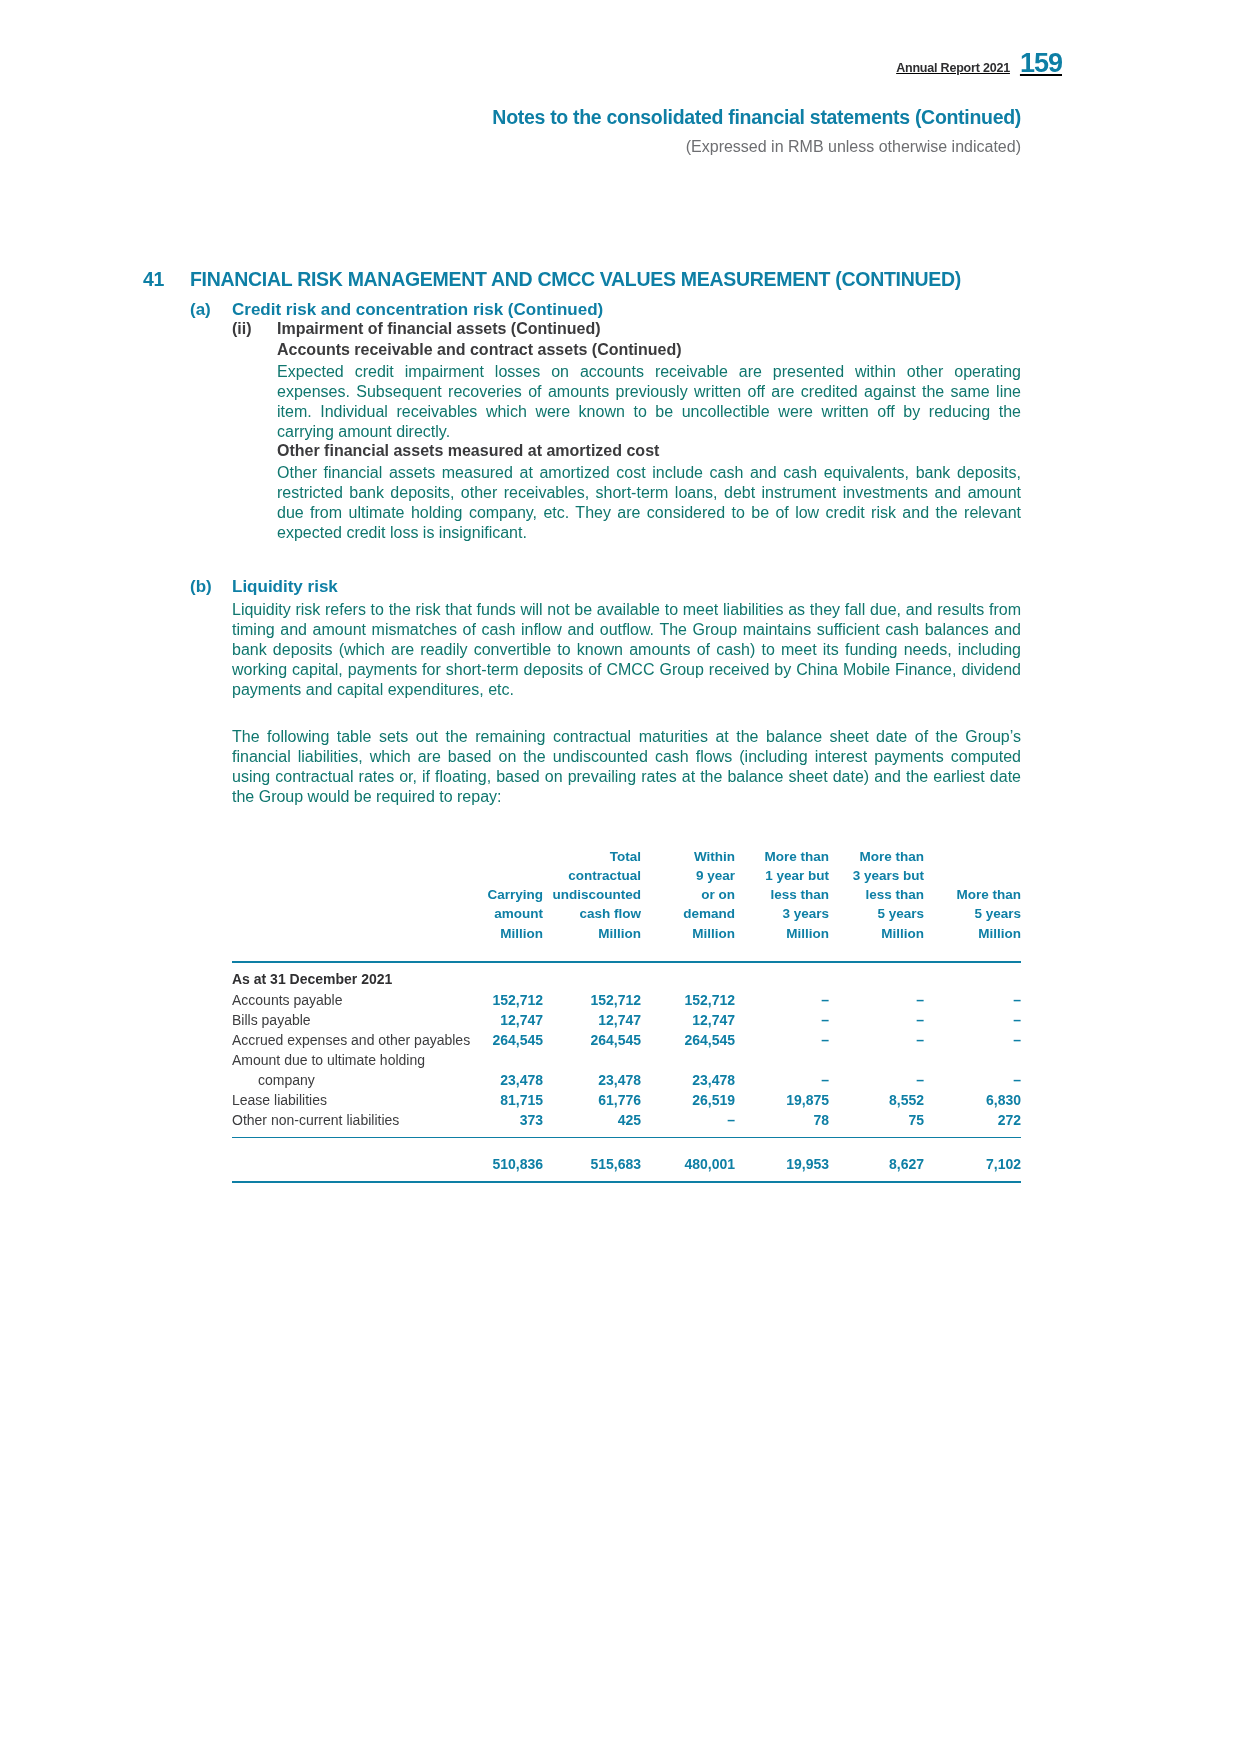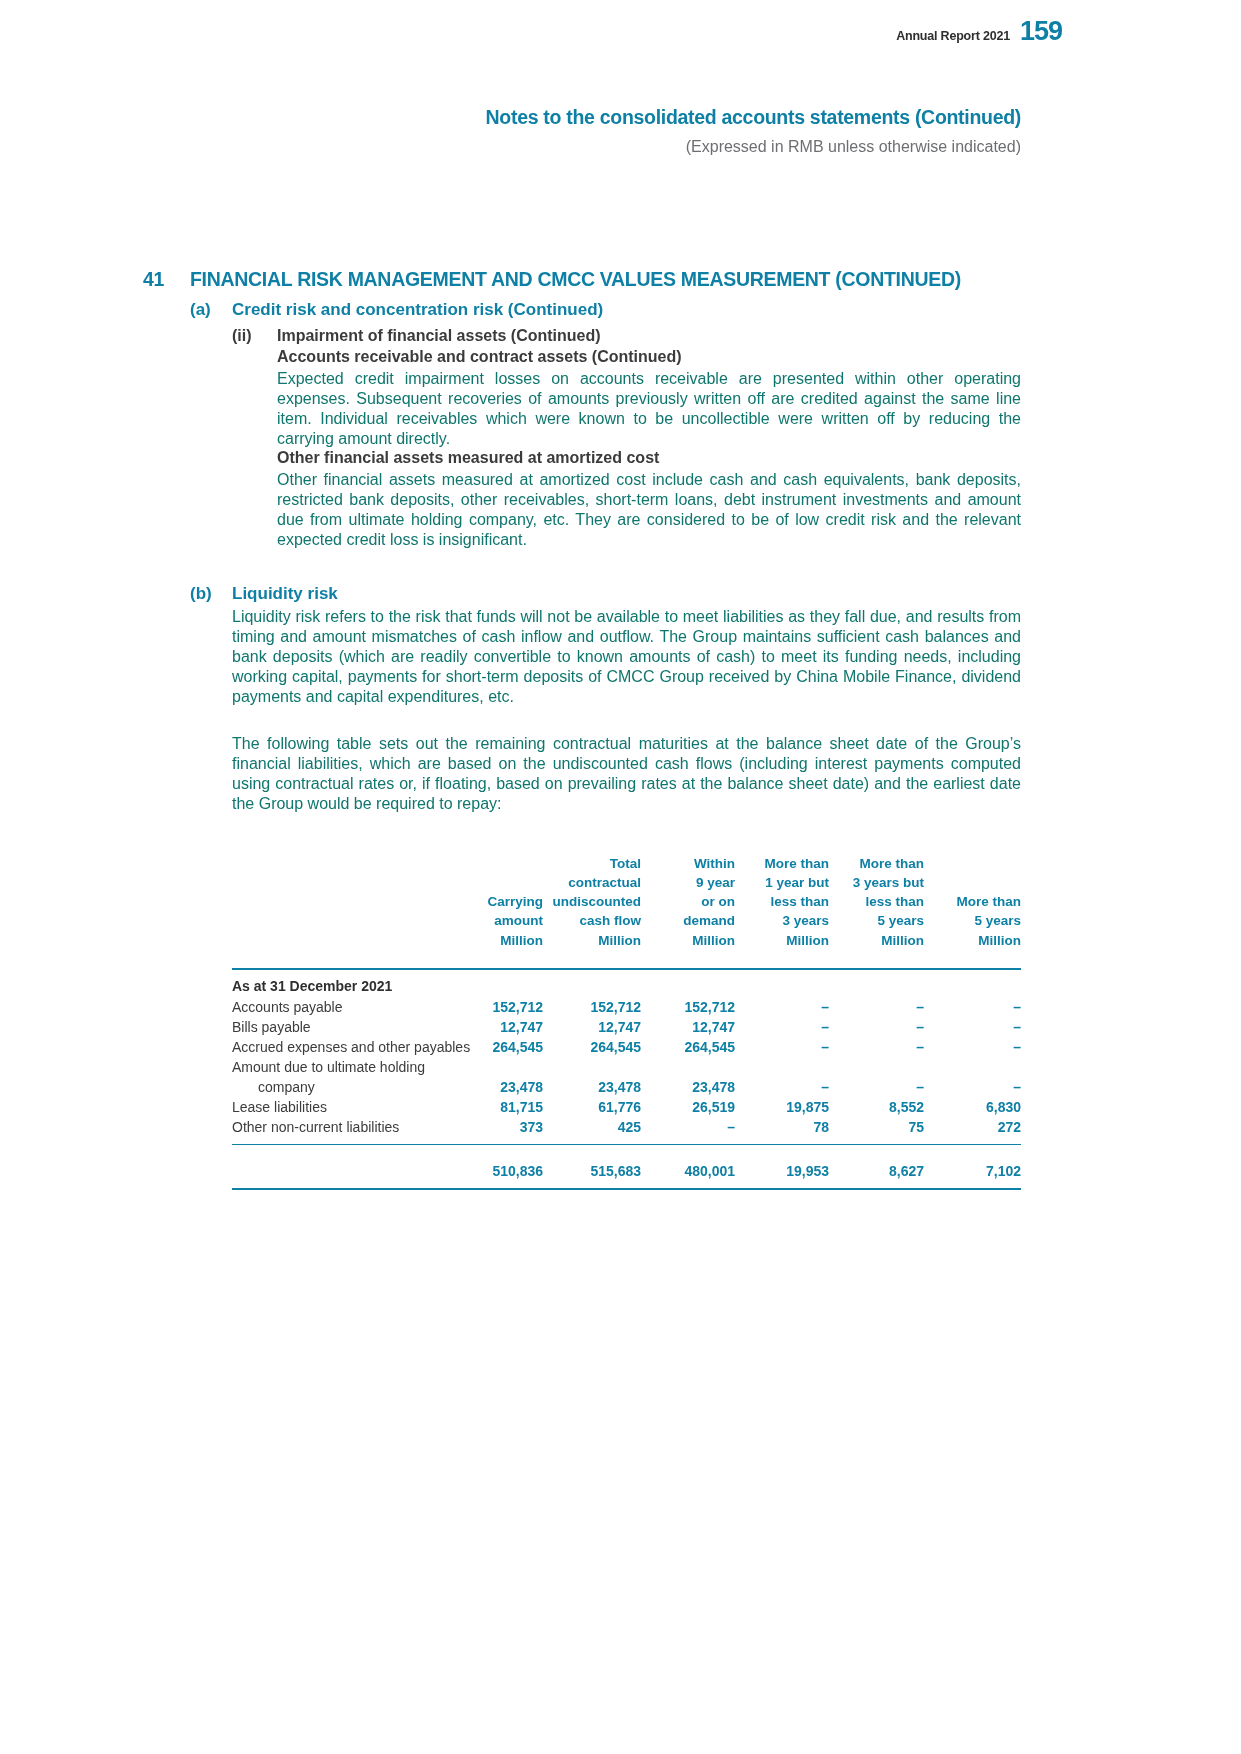--- a/index.html
+++ b/index.html
@@ -3,22 +3,22 @@
 <meta charset="utf-8">
 <style>
   * { margin:0; padding:0; box-sizing:border-box; }
   html,body { background:#ffffff; }
   .page {
     width:1241px; height:1754px; background:#ffffff; position:relative;
     font-family:"Liberation Sans", sans-serif; overflow:hidden;
   }
   
   .top-header {
-    position:absolute; top:16px; right:179px;
-    display:flex; align-items:baseline; gap:10px;
+    position:absolute; top:48px; right:179px;
+    display:flex; align-items:baseline; gap:10px;text-decoration:underline;
   }
   .report-name {
     font-size:12.5px; font-weight:bold; color:#2e2e30; letter-spacing:-0.2px;
   }
   .page-number {
     font-size:27px; font-weight:bold; color:#0e7fa5; letter-spacing:-1px;
   }
   
   .doc-title {
     position:absolute; top:106px; right:220px; text-align:right;
@@ -38,21 +38,21 @@
     color:#0e7fa5; letter-spacing:-0.3px;
   }
   .sec-title {
     font-size:19.5px; font-weight:bold; color:#0e7fa5; letter-spacing:-0.3px;
   }
   .sub-row { display:flex; padding-left:47px; margin-top:9px; }
   .sub-label {
     width:42px; flex:0 0 42px; font-size:17px; font-weight:bold; color:#0e7fa5;
   }
   .sub-title { font-size:17px; font-weight:bold; color:#0e7fa5; }
-  .ii-row { display:flex; padding-left:89px; margin-top:7px; }
+  .ii-row { display:flex; padding-left:89px; margin-top:0; }
   .ii-label {
     width:45px; flex:0 0 45px; font-size:16px; font-weight:bold; color:#3b3b3d;
   }
   .ii-title { font-size:16px; font-weight:bold; color:#3b3b3d; }
   .ii-content { margin-left:134px; margin-top:3px; }
   .b-content  { margin-left:89px;  margin-top:3px; }
   h4.para-head {
     font-size:16px; font-weight:bold; color:#3b3b3d; margin:0 0 3px 0;
   }
   p.body {
@@ -85,21 +85,21 @@
 </head>
 <body>
 
 <div class="page">
 
   <div class="top-header">
     <span class="report-name">Annual Report 2021</span>
     <span class="page-number">159</span>
   </div>
 
-  <div class="doc-title">Notes to the consolidated accounts statements (Continued)</div>
+  <div class="doc-title">Notes to the consolidated financial statements (Continued)</div>
   <div class="doc-subtitle">(Expressed in RMB unless otherwise indicated)</div>
 
   <div class="content">
 
     <div class="sec-row">
       <span class="sec-num">41</span>
       <span class="sec-title">FINANCIAL RISK MANAGEMENT AND CMCC VALUES MEASUREMENT (CONTINUED)</span>
     </div>
 
     <div class="sub-row">

